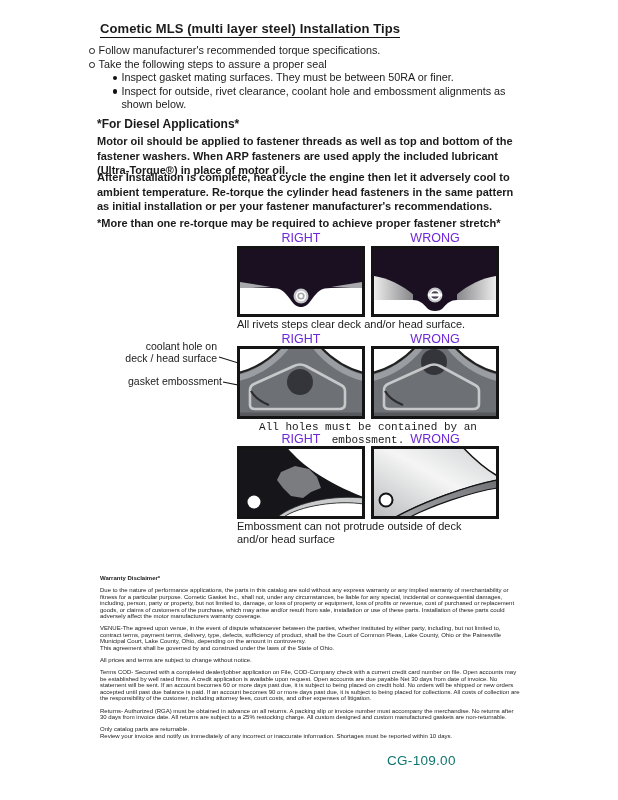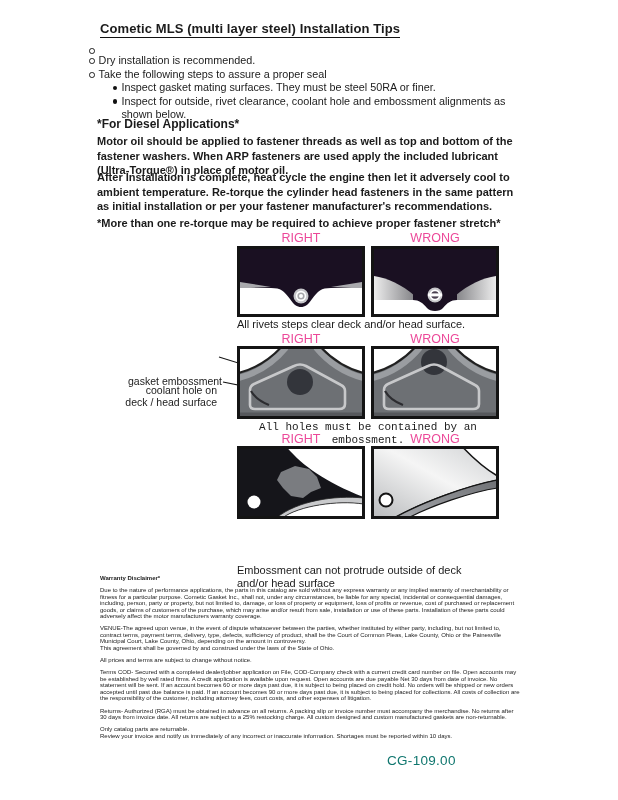--- a/index.html
+++ b/index.html
@@ -15,53 +15,50 @@
   .tips{left:89px;top:44px;width:436px;font-size:10.8px;line-height:13.6px;}
   .tip-row{display:flex;align-items:flex-start;}
   .tip-row.sub{padding-left:24px;}
   .o-dot{flex:0 0 auto;width:3.6px;height:3.6px;border:1.1px solid #222;border-radius:50%;margin:4.4px 4px 0 0;}
   .f-dot{flex:0 0 auto;width:4.4px;height:4.4px;background:#111;border-radius:50%;margin:4.4px 4px 0 0;}
   .diesel-h{left:97px;top:117px;font-size:12px;font-weight:bold;}
   .para{font-size:11px;line-height:14.6px;width:424px;font-weight:bold;}
   .p1{left:97px;top:134px;}
   .p2{left:97px;top:170px;}
   .p3{left:97px;top:216px;}
-  .fig-labels{display:flex;width:262px;justify-content:space-between;font-size:12.5px;color:#ec4899;}
+  .fig-labels{display:flex;width:262px;justify-content:space-between;font-size:12.5px;color:#6d28d9;}
   .fig-labels span{display:block;width:128px;text-align:center;}
   .caption{font-size:11px;line-height:13px;}
-  .preline{white-space:pre-line;margin-top:44px;}
+  .preline{white-space:pre-line;}
   .panel{position:absolute;width:128px;display:block;}
   .annot{font-size:10.5px;line-height:11.5px;text-align:right;}
   .legal{left:100px;top:575px;width:420px;font-size:6px;line-height:6.4px;color:#222;}
   .legal p{margin:0 0 6px 0;}
   .legal .lh{font-weight:bold;margin-bottom:6px;}
   .footer-code{left:387px;top:753px;font-size:13.5px;letter-spacing:.3px;color:#0f766e;}
 </style>
 </head>
 <body>
 
 <div class="page">
 
   <div class="abs title">Cometic MLS (multi layer steel) Installation Tips</div>
 
   <div class="abs tips">
     <div class="tip-row">
       <span class="o-dot"></span>
-    </div>
-    <div class="tip-row">
-      <span class="o-dot"></span>
-      <span>Dry installation is recommended.</span>
+      <span>Follow manufacturer's recommended torque specifications.</span>
     </div>
     <div class="tip-row">
       <span class="o-dot"></span>
       <span>Take the following steps to assure a proper seal</span>
     </div>
     <div class="tip-row sub">
       <span class="f-dot"></span>
-      <span>Inspect gasket mating surfaces.  They must be steel 50RA or finer.</span>
+      <span>Inspect gasket mating surfaces.  They must be between 50RA or finer.</span>
     </div>
     <div class="tip-row sub">
       <span class="f-dot"></span>
       <span>Inspect for outside, rivet clearance, coolant hole and embossment alignments as shown below.</span>
     </div>
   </div>
 
   <div class="abs diesel-h">*For Diesel Applications*</div>
   <div class="abs para p1">Motor oil should be applied to fastener threads as well as top and bottom of the fastener washers. When ARP fasteners are used apply the included lubricant (Ultra-Torque®) in place of motor oil.</div>
   <div class="abs para p2">After Installation is complete, heat cycle the engine then let it adversely cool to ambient temperature. Re-torque the cylinder head fasteners in the same pattern as initial installation or per your fastener manufacturer's recommendations.</div>

